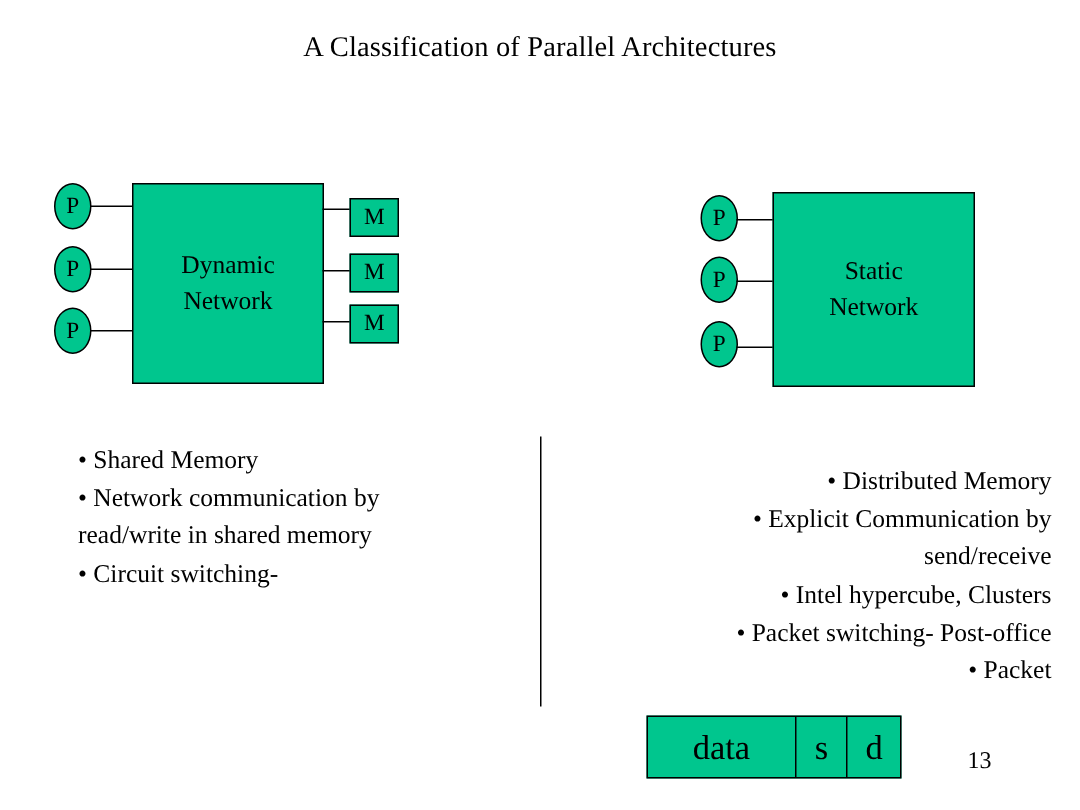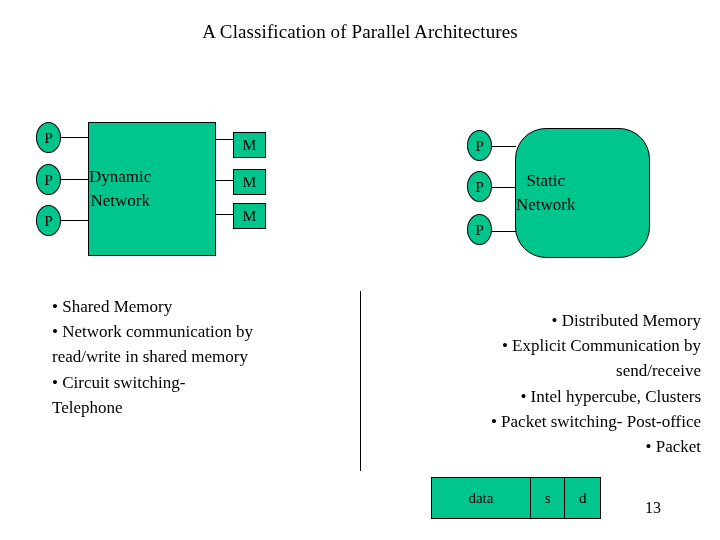--- a/index.html
+++ b/index.html
@@ -62,20 +62,21 @@
     line-height: 1;
     color: #000000;
   }
   .network-box {
     position: absolute;
     border: 1.4px solid #000000;
     background: #00C68E;
     box-sizing: border-box;
     display: flex;
     align-items: center;
+    justify-content: center;
     text-align: center;
     font-size: 17px;
     line-height: 24px;
     color: #000000;
   }
   .network-box .network-label {
     display: block;
     white-space: pre-line;
   }
   .connector {
@@ -119,21 +120,21 @@
     border: 1.4px solid #000000;
     background: #00C68E;
     box-sizing: border-box;
   }
   .packet-cell {
     border-right: 1.4px solid #000000;
     box-sizing: border-box;
     display: flex;
     align-items: center;
     justify-content: center;
-    font-size: 15px;
+    font-size: 23px;
     line-height: 1;
     color: #000000;
     height: 100%;
   }
   .packet-cell:last-child {
     border-right: none;
   }
 
   
   .page-number {
@@ -195,34 +196,33 @@
       <span>P</span>
     </div>
     <div class="node-ellipse" style="left:467px; top:214px;">
       <span>P</span>
     </div>
 
     <div class="connector" style="left:491px; top:146px; width:25px;"></div>
     <div class="connector" style="left:491px; top:187px; width:25px;"></div>
     <div class="connector" style="left:491px; top:231px; width:25px;"></div>
 
-    <div class="network-box" style="left:515px; top:128px; width:135px; height:130px;border-radius:31px;">
+    <div class="network-box" style="left:515px; top:128px; width:135px; height:130px;">
       <span class="network-label">Static
 Network</span>
     </div>
   </div>
 
   <div class="divider" style="left:360px; top:291px; height:180px;"></div>
 
   <div class="bullet-block" style="left:52px; top:294px; width:300px;">
     <div class="bullet-line">• Shared Memory</div>
     <div class="bullet-line">• Network communication by</div>
     <div class="bullet-line cont">read/write in shared memory</div>
     <div class="bullet-line">• Circuit switching-</div>
-    <div class="bullet-line cont">Telephone</div>
   </div>
 
   <div class="bullet-block" style="left:391px; top:308px; width:310px;text-align:right;">
     <div class="bullet-line">• Distributed Memory</div>
     <div class="bullet-line">• Explicit Communication by</div>
     <div class="bullet-line cont">send/receive</div>
     <div class="bullet-line">• Intel hypercube, Clusters</div>
     <div class="bullet-line">• Packet switching- Post-office</div>
     <div class="bullet-line">• Packet</div>
   </div>

